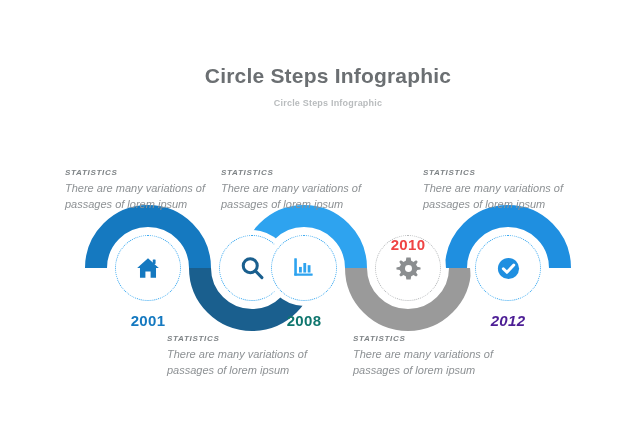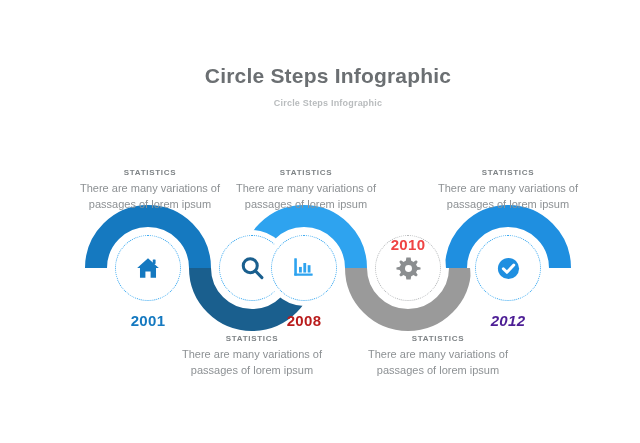--- a/index.html
+++ b/index.html
@@ -41,21 +41,21 @@
   }
   .ico svg{display:block;}
 
   .year{
     position:absolute;width:120px;text-align:center;left:-22px;
     font-size:15px;font-weight:bold;letter-spacing:.3px;
   }
   .year.below{top:82px;}
   .year.above{top:-30px;}
 
-  .stats{position:absolute;width:170px;text-align:center;}
+  .stats{position:absolute;width:170px;text-align:left;font-style:italic;}
   .stats .h{
     font-size:8px;font-weight:bold;color:#7e8386;letter-spacing:.7px;
     margin-bottom:4px;
   }
   .stats .l{font-size:11px;color:#8d9194;line-height:1.45;}
 </style>
 </head>
 <body>
 
 <div id="canvas">
@@ -119,21 +119,21 @@
     <div class="dots"></div>
     <div class="ico">
       <svg width="26" height="26" viewBox="0 0 24 24" fill="#2ea3ef">
         <rect x="3" y="3" width="2.4" height="16" rx="0.4"></rect>
         <rect x="3" y="17" width="17" height="2.2" rx="0.4"></rect>
         <rect x="7.4" y="11" width="2.6" height="5.2"></rect>
         <rect x="11.4" y="7.4" width="2.6" height="8.8"></rect>
         <rect x="15.4" y="9.4" width="2.6" height="6.8"></rect>
       </svg>
     </div>
-    <div class="year below" style="color:#b91c1c;">2008</div>
+    <div class="year below" style="color:#0f766e;">2008</div>
   </div>
 
   <div class="node" style="left:362px;top:230px;">
     <div class="disc"></div>
     <div class="dots gray"></div>
     <div class="ico">
       <svg width="27" height="27" viewBox="0 0 24 24" fill="#8b8e90">
         <path d="M12 2.2 L13.9 2.2 L14.4 5.1 A7 7 0 0 1 16.3 6.2 L18.8 4.7 L20.2 6.1 L18.7 8.6 A7 7 0 0 1 19.8 10.5 L22.7 11 L22.7 12.9 L19.8 13.4 A7 7 0 0 1 18.7 15.3 L20.2 17.8 L18.8 19.2 L16.3 17.7 A7 7 0 0 1 14.4 18.8 L13.9 21.7 L12 21.7 L10.1 21.7 L9.6 18.8 A7 7 0 0 1 7.7 17.7 L5.2 19.2 L3.8 17.8 L5.3 15.3 A7 7 0 0 1 4.2 13.4 L1.3 12.9 L1.3 11 L4.2 10.5 A7 7 0 0 1 5.3 8.6 L3.8 6.1 L5.2 4.7 L7.7 6.2 A7 7 0 0 1 9.6 5.1 L10.1 2.2 Z"></path>
         <circle cx="12" cy="12" r="3.1" fill="#ffffff"></circle>
       </svg>

